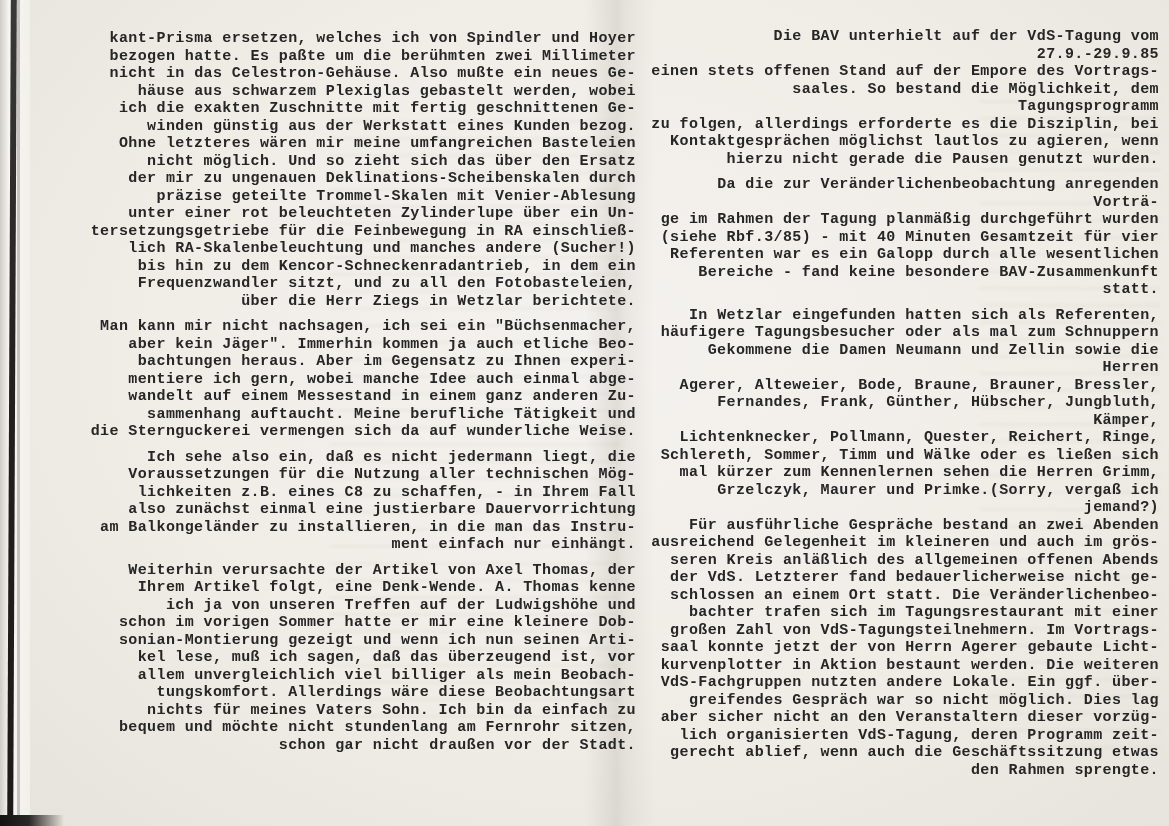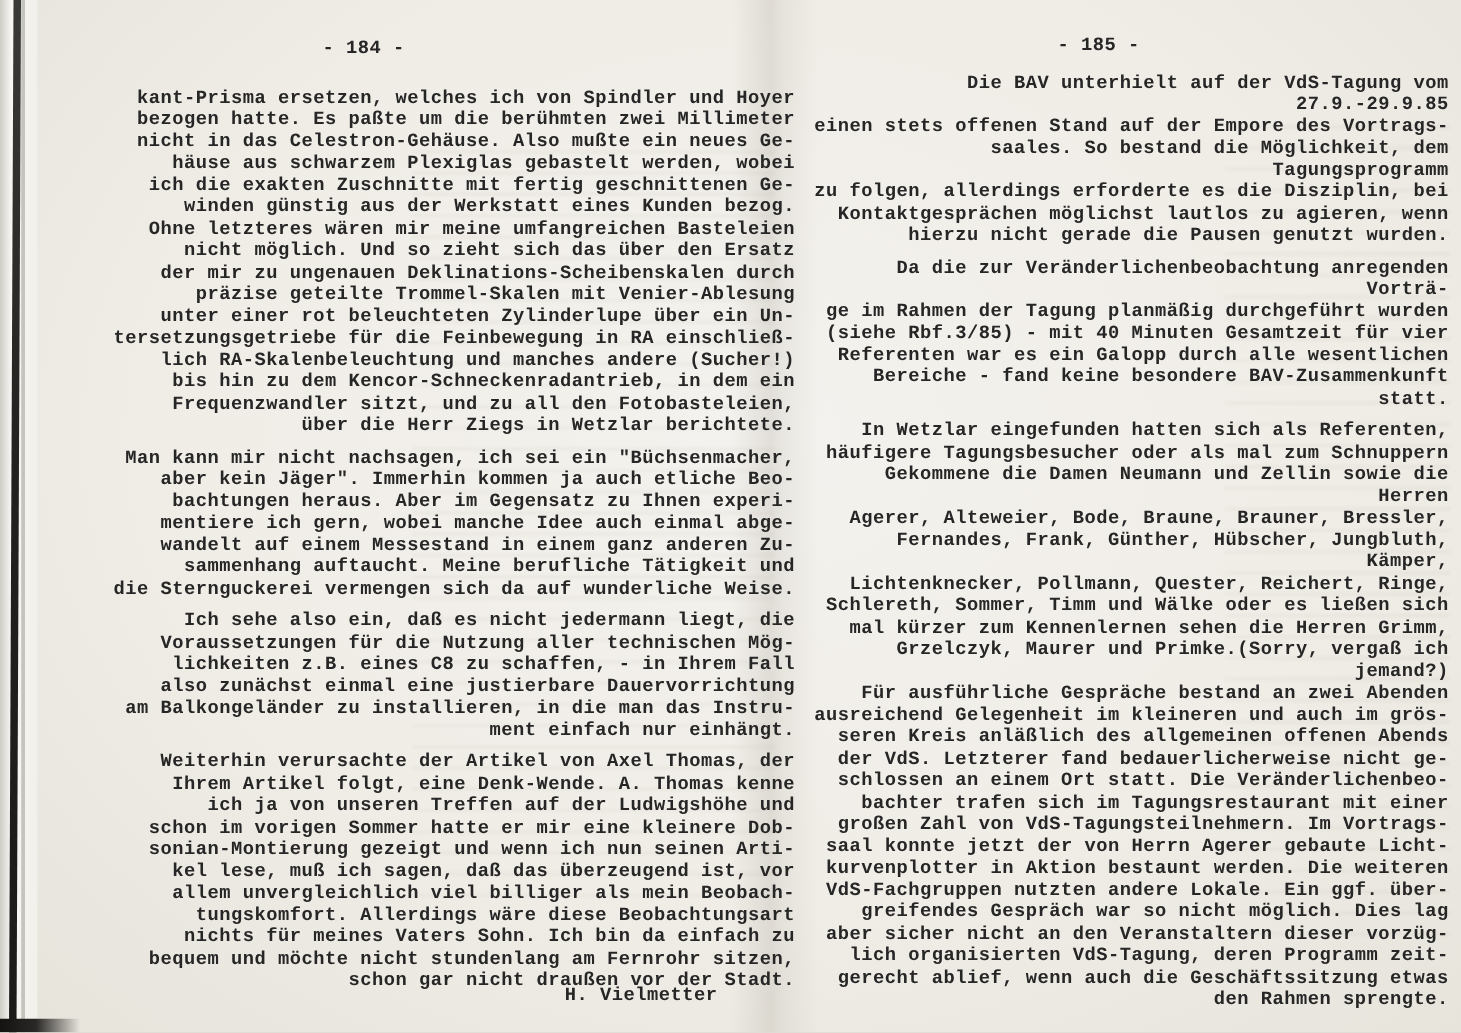--- a/index.html
+++ b/index.html
@@ -117,21 +117,20 @@
 
   <div class="spine-area"></div>
   <div class="spine-line-dark"></div>
   <div class="spine-line-soft"></div>
   <div class="corner-mark"></div>
   <div class="gutter-shadow"></div>
   <div class="bleed left-page-bleed"></div>
   <div class="bleed right-page-bleed"></div>
 
   <div class="page page-left">
-    <div class="page-number">- 184 -</div>
     <p class="para">kant-Prisma ersetzen, welches ich von Spindler und Hoyer
 bezogen hatte. Es paßte um die berühmten zwei Millimeter
 nicht in das Celestron-Gehäuse. Also mußte ein neues Ge-
 häuse aus schwarzem Plexiglas gebastelt werden, wobei
 ich die exakten Zuschnitte mit fertig geschnittenen Ge-
 winden günstig aus der Werkstatt eines Kunden bezog.
 Ohne letzteres wären mir meine umfangreichen Basteleien
 nicht möglich. Und so zieht sich das über den Ersatz
 der mir zu ungenauen Deklinations-Scheibenskalen durch
 präzise geteilte Trommel-Skalen mit Venier-Ablesung
@@ -158,25 +157,23 @@
 Ihrem Artikel folgt, eine Denk-Wende. A. Thomas kenne
 ich ja von unseren Treffen auf der Ludwigshöhe und
 schon im vorigen Sommer hatte er mir eine kleinere Dob-
 sonian-Montierung gezeigt und wenn ich nun seinen Arti-
 kel lese, muß ich sagen, daß das überzeugend ist, vor
 allem unvergleichlich viel billiger als mein Beobach-
 tungskomfort. Allerdings wäre diese Beobachtungsart
 nichts für meines Vaters Sohn. Ich bin da einfach zu
 bequem und möchte nicht stundenlang am Fernrohr sitzen,
 schon gar nicht draußen vor der Stadt.</p>
-    <div class="signature">H. Vielmetter</div>
   </div>
 
   <div class="page page-right">
-    <div class="page-number">- 185 -</div>
     <p class="para">Die BAV unterhielt auf der VdS-Tagung vom 27.9.-29.9.85
 einen stets offenen Stand auf der Empore des Vortrags-
 saales. So bestand die Möglichkeit, dem Tagungsprogramm
 zu folgen, allerdings erforderte es die Disziplin, bei
 Kontaktgesprächen möglichst lautlos zu agieren, wenn
 hierzu nicht gerade die Pausen genutzt wurden.</p>
     <p class="para">Da die zur Veränderlichenbeobachtung anregenden Vorträ-
 ge im Rahmen der Tagung planmäßig durchgeführt wurden
 (siehe Rbf.3/85) - mit 40 Minuten Gesamtzeit für vier
 Referenten war es ein Galopp durch alle wesentlichen

